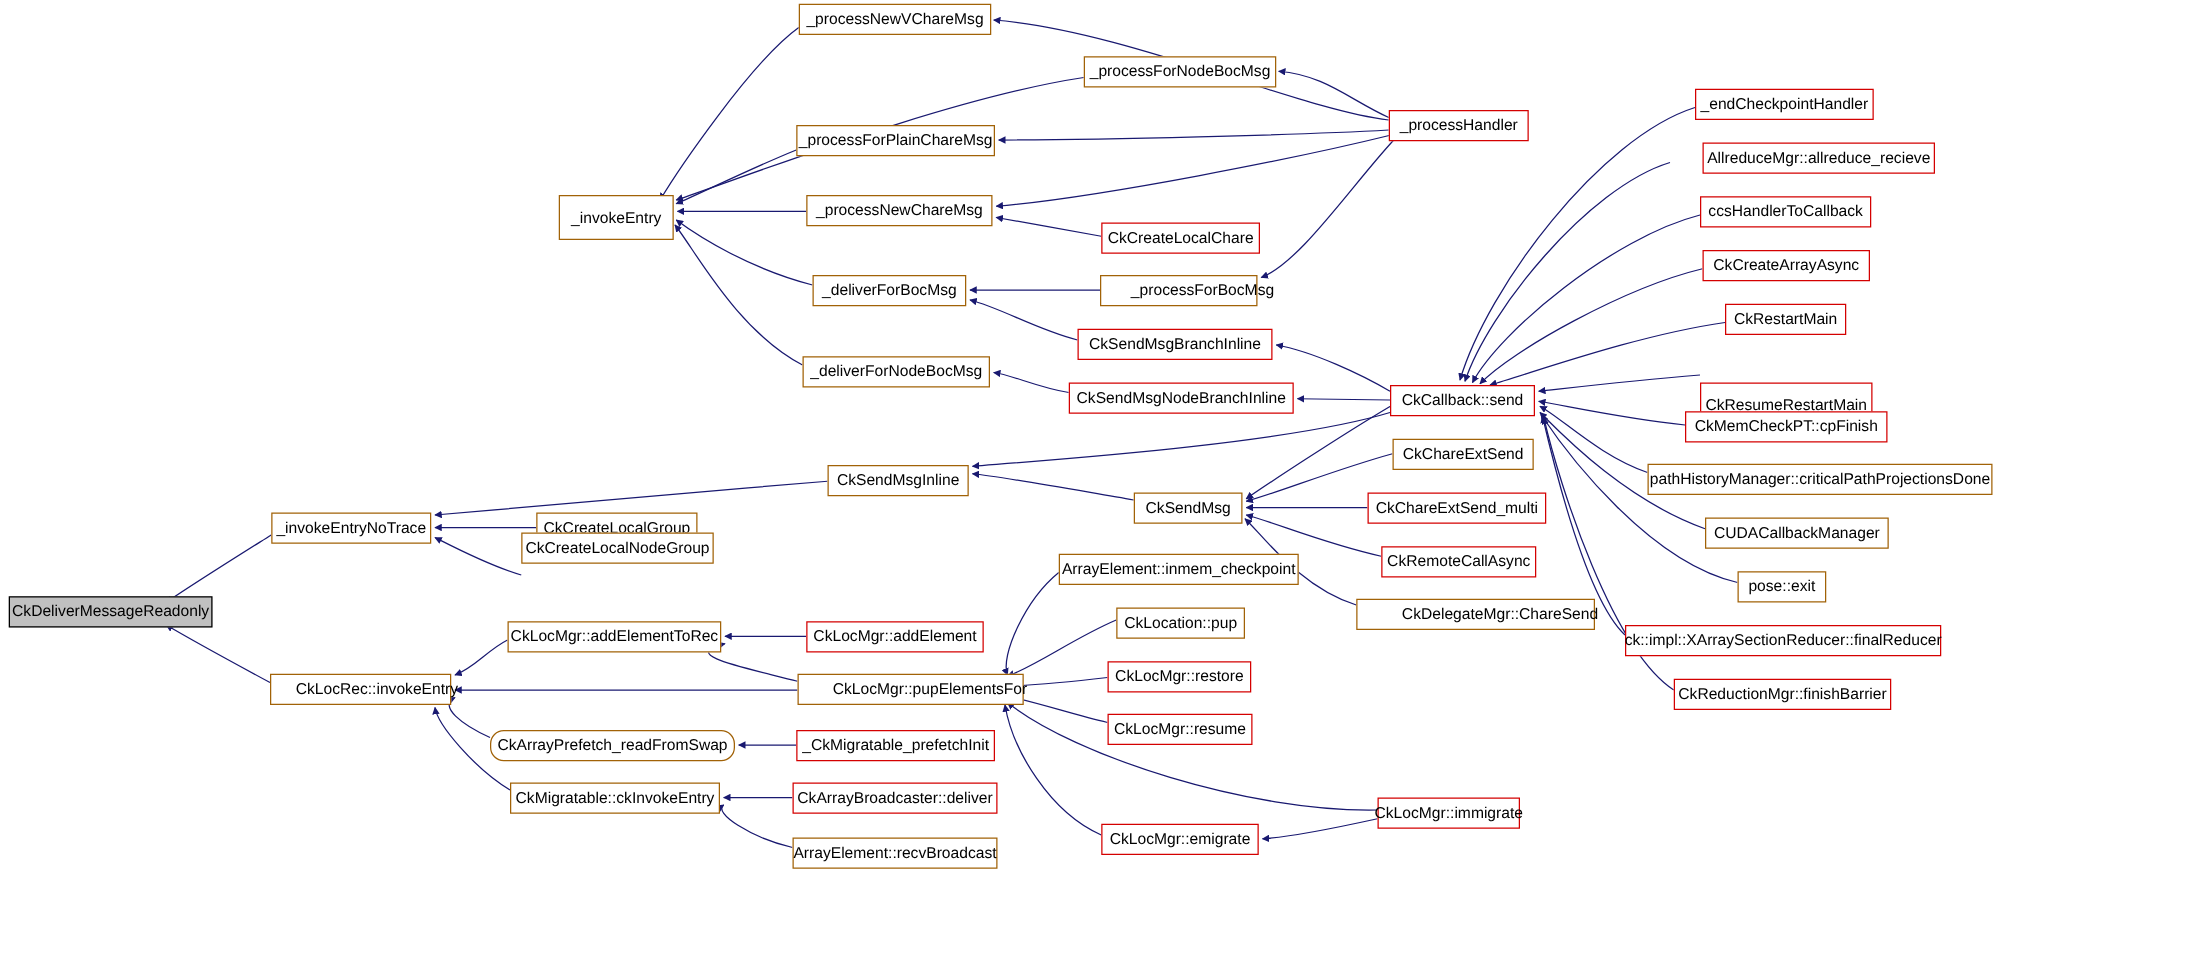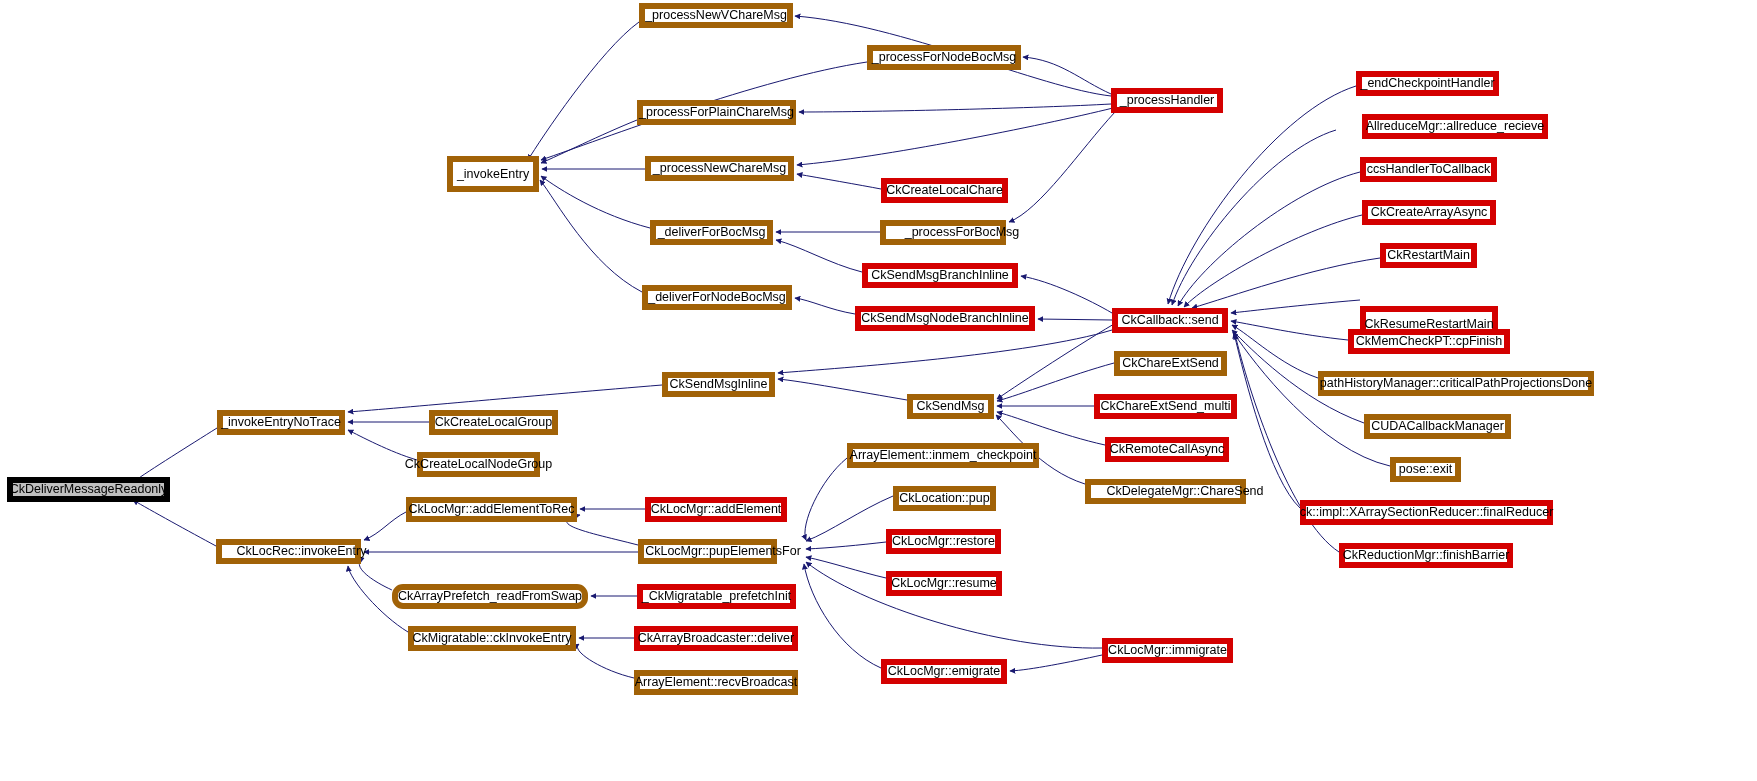--- a/index.html
+++ b/index.html
@@ -22,21 +22,21 @@
     left: 0;
     top: 0;
     width: 1757px;
     height: 781px;
     pointer-events: none;
   }
   .node {
     position: absolute;
     box-sizing: border-box;
     background: #ffffff;
-    border: 6px solid #a16207;
+    border: 1px solid #a16207;
     color: #000000;
     font-size: 12.5px;
     line-height: 1;
     display: flex;
     align-items: center;
     justify-content: center;
     white-space: nowrap;
     padding: 0 6px;
     cursor: pointer;
   }
@@ -143,33 +143,33 @@
       <div class="node" style="left: 1318px; top: 371px; width: 276px; height: 25px;">pathHistoryManager::criticalPathProjectionsDone</div>
       <div class="node" style="left: 662px; top: 372px; width: 113px; height: 25px;">CkSendMsgInline</div>
       <div class="node red" style="left: 1094px; top: 394px; width: 143px; height: 25px;">CkChareExtSend_multi</div>
       <div class="node" style="left: 907px; top: 394px; width: 87px; height: 25px;">CkSendMsg</div>
       <div class="node" style="left: 1364px; top: 414px; width: 147px; height: 25px;">CUDACallbackManager</div>
       <div class="node" style="left: 217px; top: 410px; width: 128px; height: 25px;">_invokeEntryNoTrace</div>
       <div class="node" style="left: 429px; top: 410px; width: 129px; height: 25px;">CkCreateLocalGroup</div>
       <div class="node red" style="left: 1105px; top: 437px; width: 124px; height: 25px;">CkRemoteCallAsync</div>
       <div class="node" style="left: 847px; top: 443px; width: 192px; height: 25px;">ArrayElement::inmem_checkpoint</div>
       <div class="node" style="left: 1390px; top: 457px; width: 71px; height: 25px;">pose::exit</div>
-      <div class="node" style="left: 417px; top: 452px; width: 123px; height: 25px;">CkCreateLocalNodeGroup</div>
-      <div class="node" style="left: 1085px; top: 479px; width: 161px; height: 25px; padding-left: 45px;">CkDelegateMgr::ChareSend</div>
+      <div class="node" style="left: 417px; top: 426px; width: 154px; height: 25px;">CkCreateLocalNodeGroup</div>
+      <div class="node" style="left: 1085px; top: 479px; width: 191px; height: 25px; padding-left: 45px;">CkDelegateMgr::ChareSend</div>
       <div class="node root" style="left: 7px; top: 477px; width: 163px; height: 25px;">CkDeliverMessageReadonly</div>
       <div class="node" style="left: 893px; top: 486px; width: 103px; height: 25px;">CkLocation::pup</div>
       <div class="node" style="left: 406px; top: 497px; width: 171px; height: 25px;">CkLocMgr::addElementToRec</div>
       <div class="node red" style="left: 645px; top: 497px; width: 142px; height: 25px;">CkLocMgr::addElement</div>
       <div class="node red" style="left: 1300px; top: 500px; width: 253px; height: 25px;">ck::impl::XArraySectionReducer::finalReducer</div>
       <div class="node" style="left: 216px; top: 539px; width: 145px; height: 25px; padding-left: 32px;">CkLocRec::invokeEntry</div>
-      <div class="node" style="left: 638px; top: 539px; width: 139px; height: 25px; padding-left: 37px;">CkLocMgr::pupElementsFor</div>
+      <div class="node" style="left: 638px; top: 539px; width: 181px; height: 25px; padding-left: 37px;">CkLocMgr::pupElementsFor</div>
       <div class="node red" style="left: 886px; top: 529px; width: 115px; height: 25px;">CkLocMgr::restore</div>
       <div class="node red" style="left: 1339px; top: 543px; width: 174px; height: 25px;">CkReductionMgr::finishBarrier</div>
       <div class="node red" style="left: 886px; top: 571px; width: 116px; height: 25px;">CkLocMgr::resume</div>
       <div class="node" style="left: 392px; top: 584px; width: 196px; height: 25px; border-radius: 11px;">CkArrayPrefetch_readFromSwap</div>
       <div class="node red" style="left: 637px; top: 584px; width: 159px; height: 25px;">_CkMigratable_prefetchInit</div>
       <div class="node" style="left: 408px; top: 626px; width: 168px; height: 25px;">CkMigratable::ckInvokeEntry</div>
       <div class="node red" style="left: 634px; top: 626px; width: 164px; height: 25px;">CkArrayBroadcaster::deliver</div>
-      <div class="node red" style="left: 1102px; top: 638px; width: 131px; height: 25px;">CkLocMgr::immigrate</div>
+      <div class="node red" style="left: 1102px; top: 638px; width: 114px; height: 25px;">CkLocMgr::immigrate</div>
       <div class="node red" style="left: 881px; top: 659px; width: 126px; height: 25px;">CkLocMgr::emigrate</div>
       <div class="node" style="left: 634px; top: 670px; width: 164px; height: 25px;">ArrayElement::recvBroadcast</div>
     </div>
 </div>
 
 </body></html>

